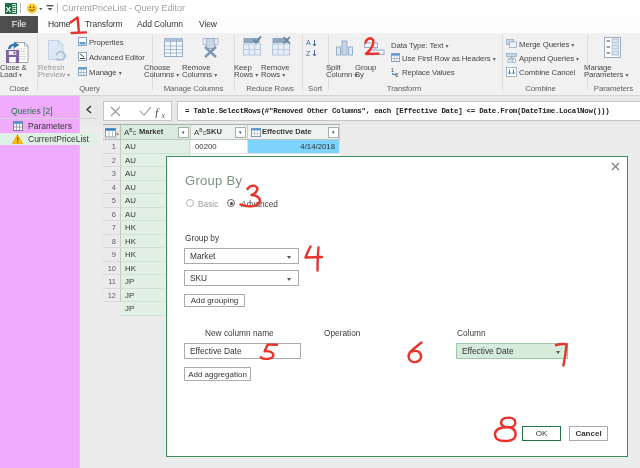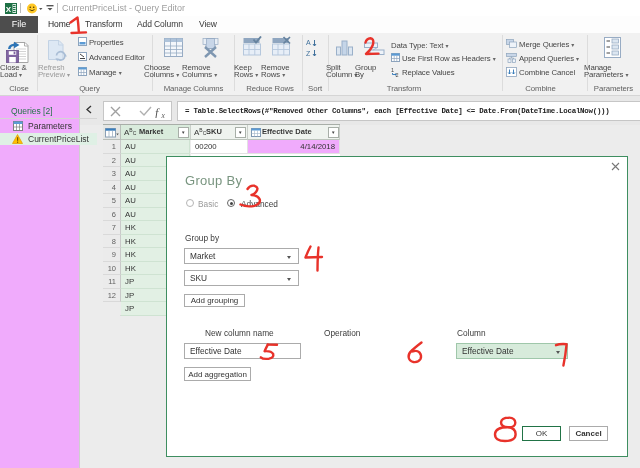--- a/index.html
+++ b/index.html
@@ -329,21 +329,21 @@
       <div class="mcell abs" style="top:136.5px;">HK</div>
       <div class="rnum abs" style="top:150px;">11</div>
       <div class="mcell abs" style="top:150px;">JP</div>
       <div class="rnum abs" style="top:163.5px;">12</div>
       <div class="mcell abs" style="top:163.5px;">JP</div>
       <div class="rnum abs" style="top:177px;margin-left:17px;">13</div>
       <div class="mcell abs" style="top:177px;">JP</div>
     </div>
 
   <div class="abs" style="left:88px;top:15px;width:57px;height:13.5px;background:#fff;border-right:1px solid #e2e2e2;border-bottom:1px solid #e2e2e2;font-size:7.8px;color:#333;padding-left:4px;line-height:13px;">00200</div>
-  <div class="abs" style="left:145px;top:15px;width:92px;height:13.5px;background:#f0abfc;border-right:1px solid #e2e2e2;border-bottom:1px solid #e2e2e2;font-size:7.8px;color:#333;text-align:right;padding-right:4px;line-height:13px;">4/14/2018</div>
+  <div class="abs" style="left:145px;top:15px;width:92px;height:13.5px;background:#7dd3fc;border-right:1px solid #e2e2e2;border-bottom:1px solid #e2e2e2;font-size:7.8px;color:#333;text-align:right;padding-right:4px;line-height:13px;">4/14/2018</div>
   <div class="abs" style="left:88px;top:28.5px;width:149px;height:3px;background:#fff;"></div>
 </div>
 
 <div id="dialog" class="abs">
   <svg class="abs" style="right:7px;top:5px" width="9" height="9" viewBox="0 0 9 9">
     <path d="M1,1 L8,8 M8,1 L1,8" stroke="#777" stroke-width="1.1"></path>
   </svg>
   <div id="dtitle" class="abs">Group By</div>
 
   <div class="abs" style="left:19px;top:42px;width:8px;height:8px;border:1px solid #b5b5b5;border-radius:50%;background:#fff;"></div>

